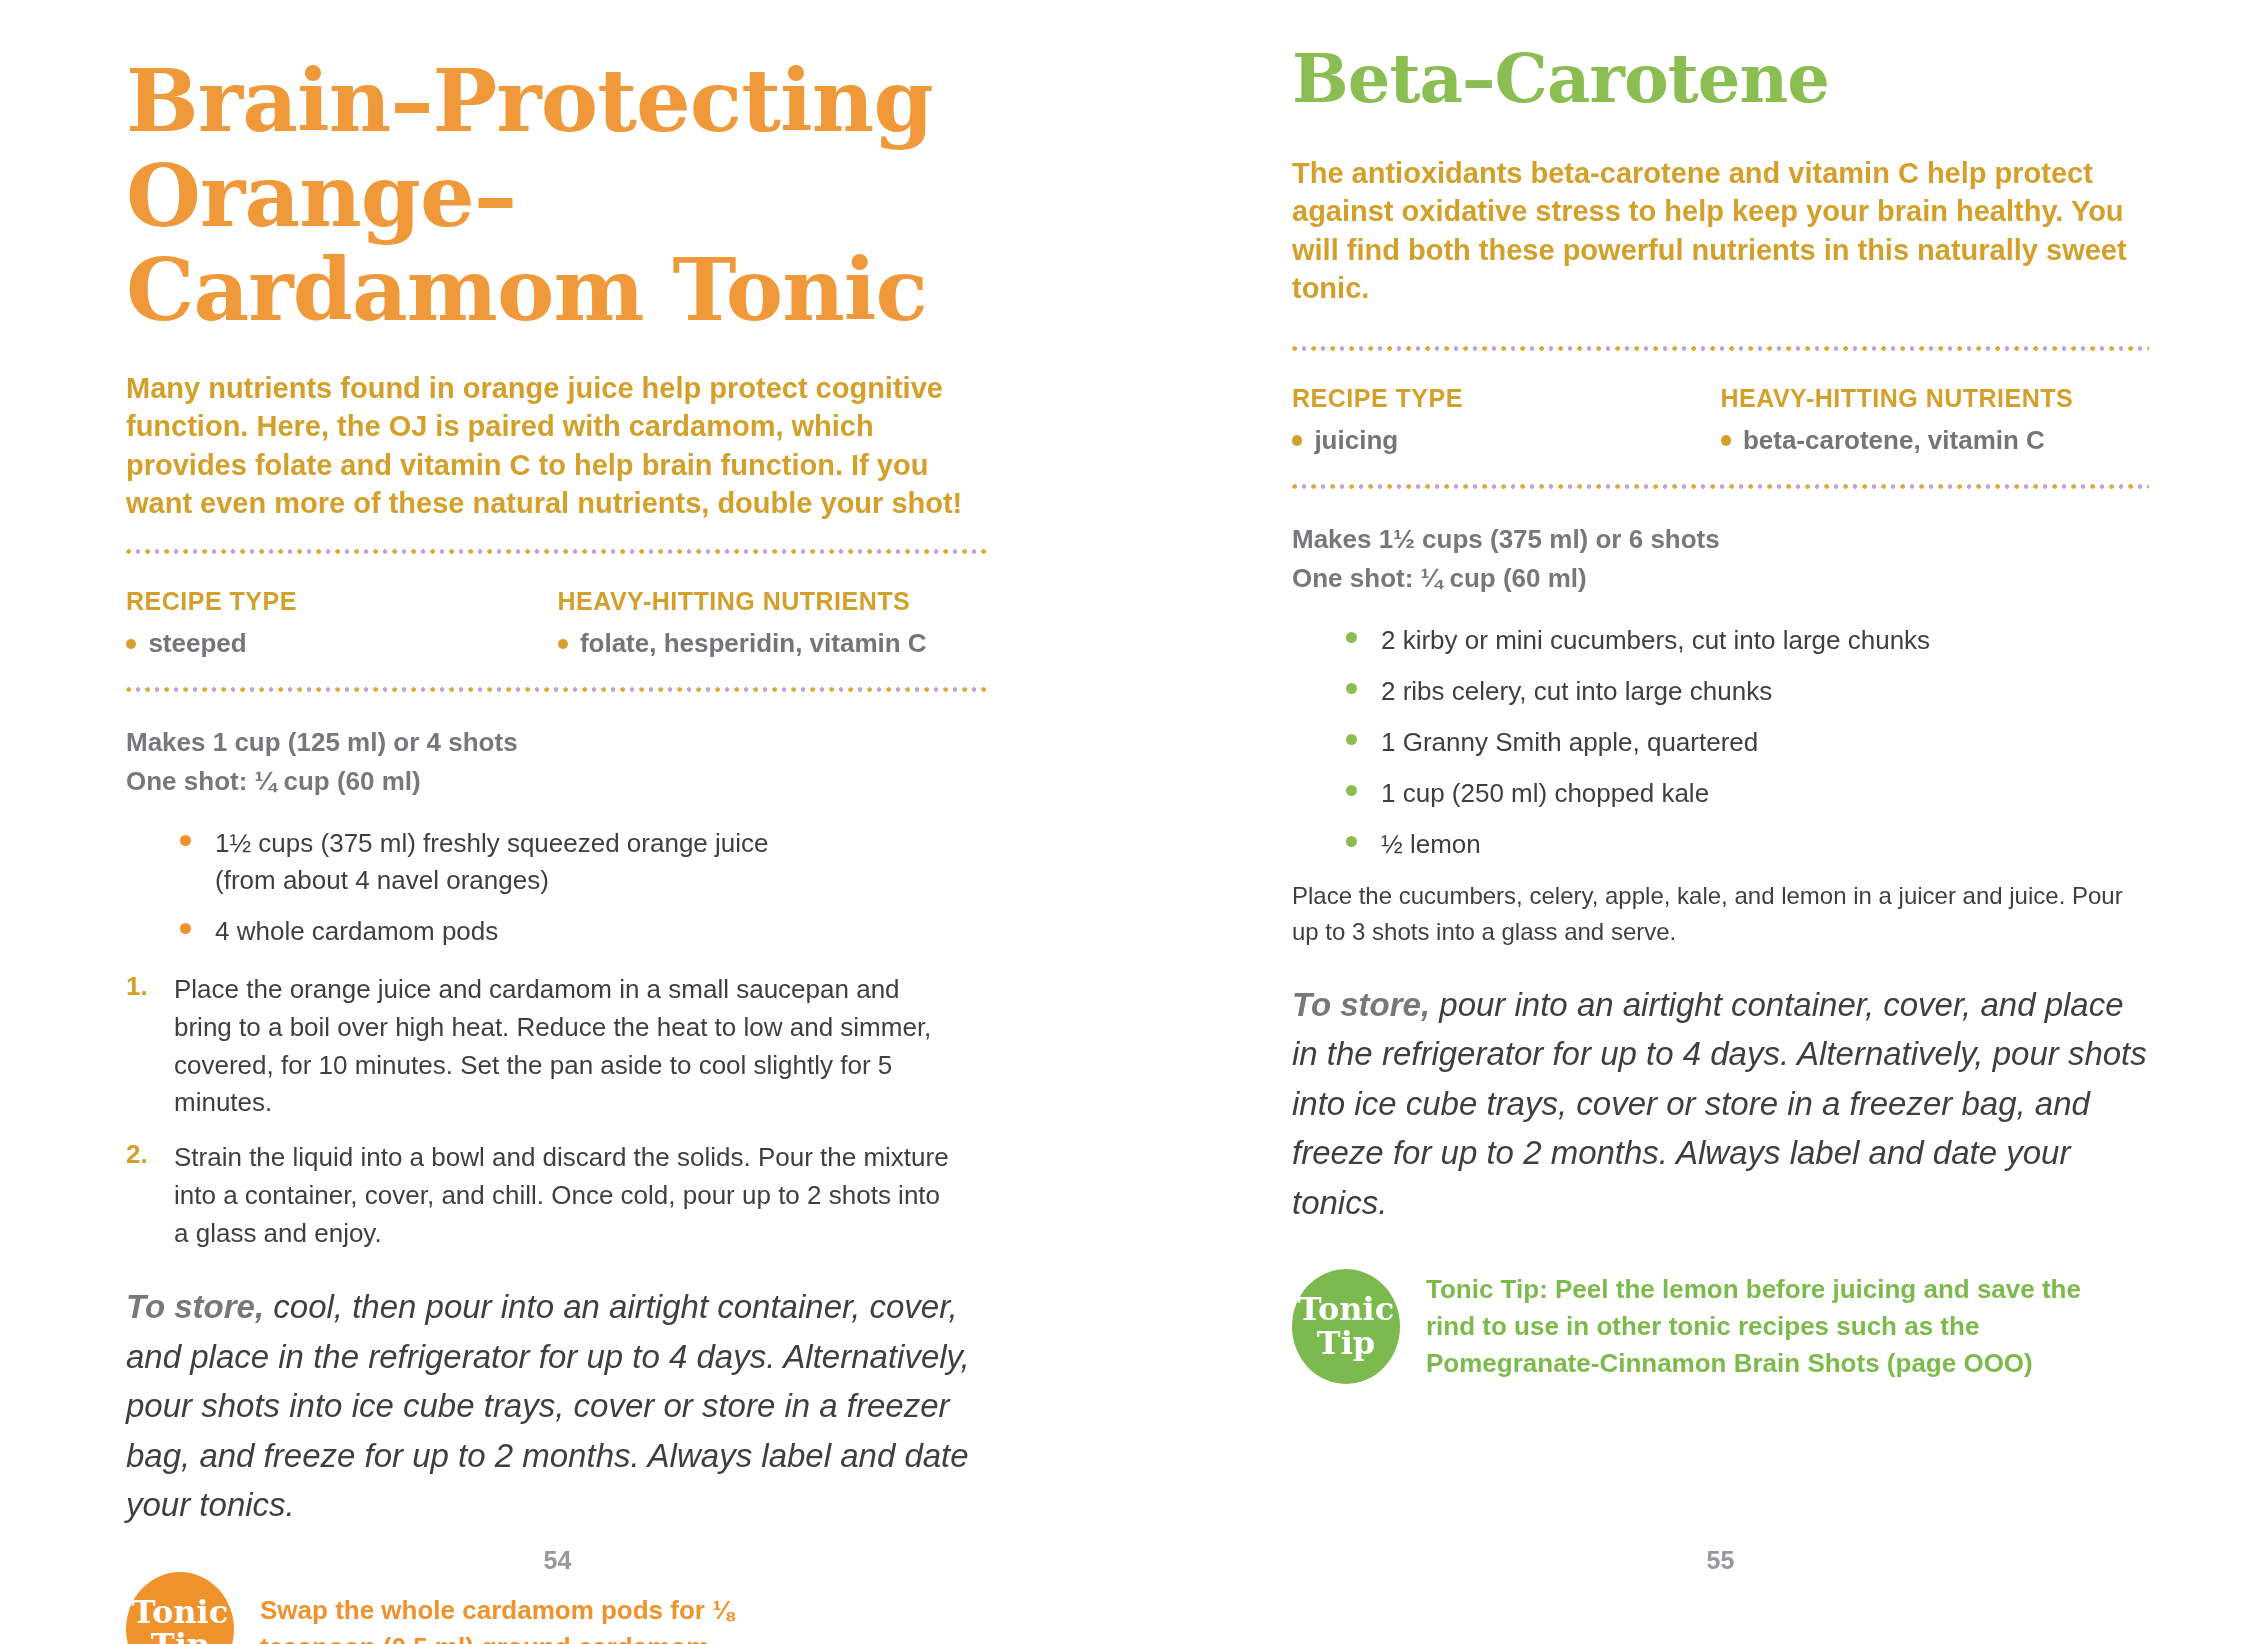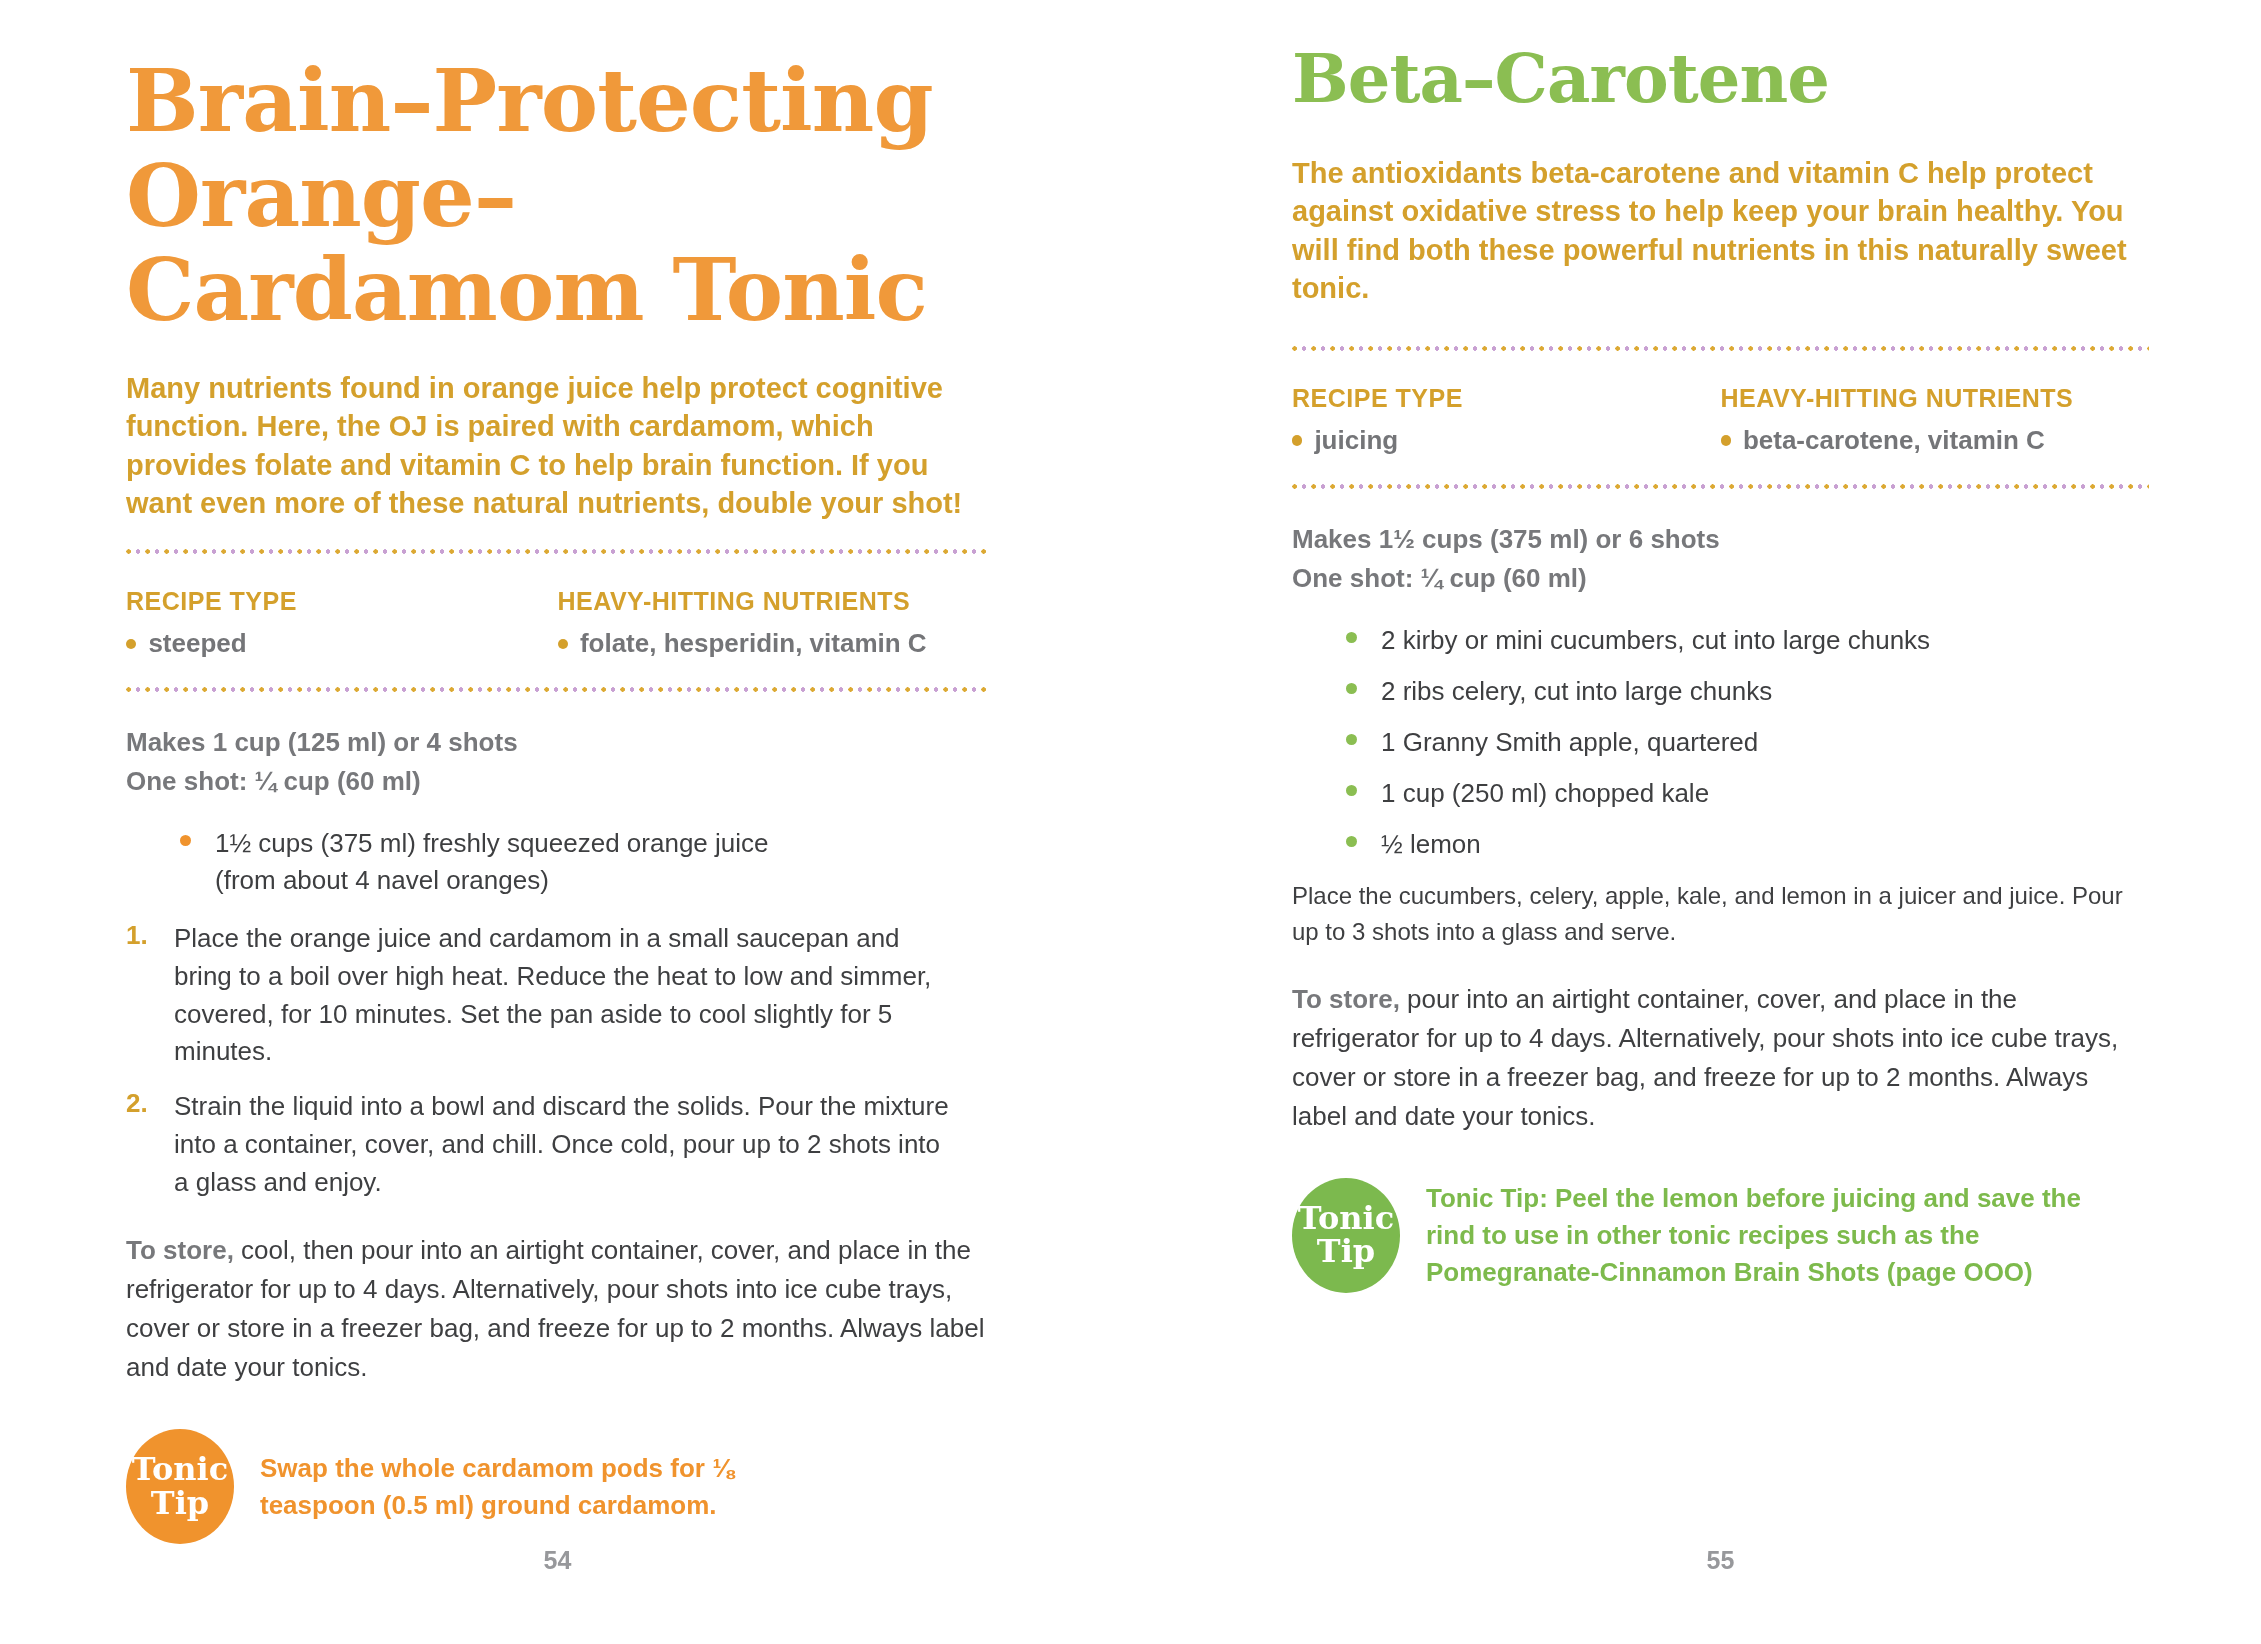--- a/index.html
+++ b/index.html
@@ -55,21 +55,21 @@
   .col.left ul.ingredients li .ib{background:var(--orange-badge);}
   .col.right ul.ingredients li .ib{background:var(--green-title);}
   .col.left .ing-text{display:inline-block;max-width:565px;}
 
   ol.steps{list-style:none;margin-top:21px;}
   ol.steps li{display:flex;margin-bottom:17.4px;}
   .step-num{flex:0 0 40px;font-size:26px;font-weight:bold;color:var(--gold);}
   .step-text{font-size:26px;color:var(--dark);line-height:1.45;max-width:783px;margin-left:8px;}
 
   .method{margin-top:15px;font-size:24px;color:var(--dark);line-height:1.5;}
-  .store{margin-top:30px;font-size:26px;color:var(--dark);line-height:1.5;}
+  .store{margin-top:30px;font-size:33px;color:var(--dark);line-height:1.5;font-style:italic;}
   .store .lead{font-weight:bold;color:var(--gray-bold);}
 
   .tip{display:flex;align-items:center;margin-top:42px;}
   .tip-badge{flex:0 0 108px;width:108px;height:115px;border-radius:50%;
     display:flex;flex-direction:column;align-items:center;justify-content:center;
     font-family:"DejaVu Serif","Liberation Serif",serif;font-weight:bold;color:#ffffff;
     font-size:32px;line-height:1.05;}
   .col.left .tip-badge{background:var(--orange-badge);}
   .col.right .tip-badge{background:var(--green-badge);}
   .tip-text{margin-left:26px;font-size:26px;font-weight:bold;line-height:1.42;}
@@ -116,20 +116,24 @@
     <div class="yield">
       <div>Makes 1 cup (125 ml) or 4 shots</div>
       <div>One shot: ¼ cup (60 ml)</div>
     </div>
 
     <ul class="ingredients">
       <li>
         <span class="ib"></span>
         <span class="ing-text">1½ cups (375 ml) freshly squeezed orange juice (from about 4 navel oranges)</span>
       </li>
+      <li>
+        <span class="ib"></span>
+        <span class="ing-text">4 whole cardamom pods</span>
+      </li>
     </ul>
 
     <ol class="steps">
       <li>
         <span class="step-num">1.</span>
         <span class="step-text">Place the orange juice and cardamom in a small saucepan and bring to a boil over high heat. Reduce the heat to low and simmer, covered, for 10 minutes. Set the pan aside to cool slightly for 5 minutes.</span>
       </li>
       <li>
         <span class="step-num">2.</span>
         <span class="step-text">Strain the liquid into a bowl and discard the solids. Pour the mixture into a container, cover, and chill. Once cold, pour up to 2 shots into a glass and enjoy.</span>

